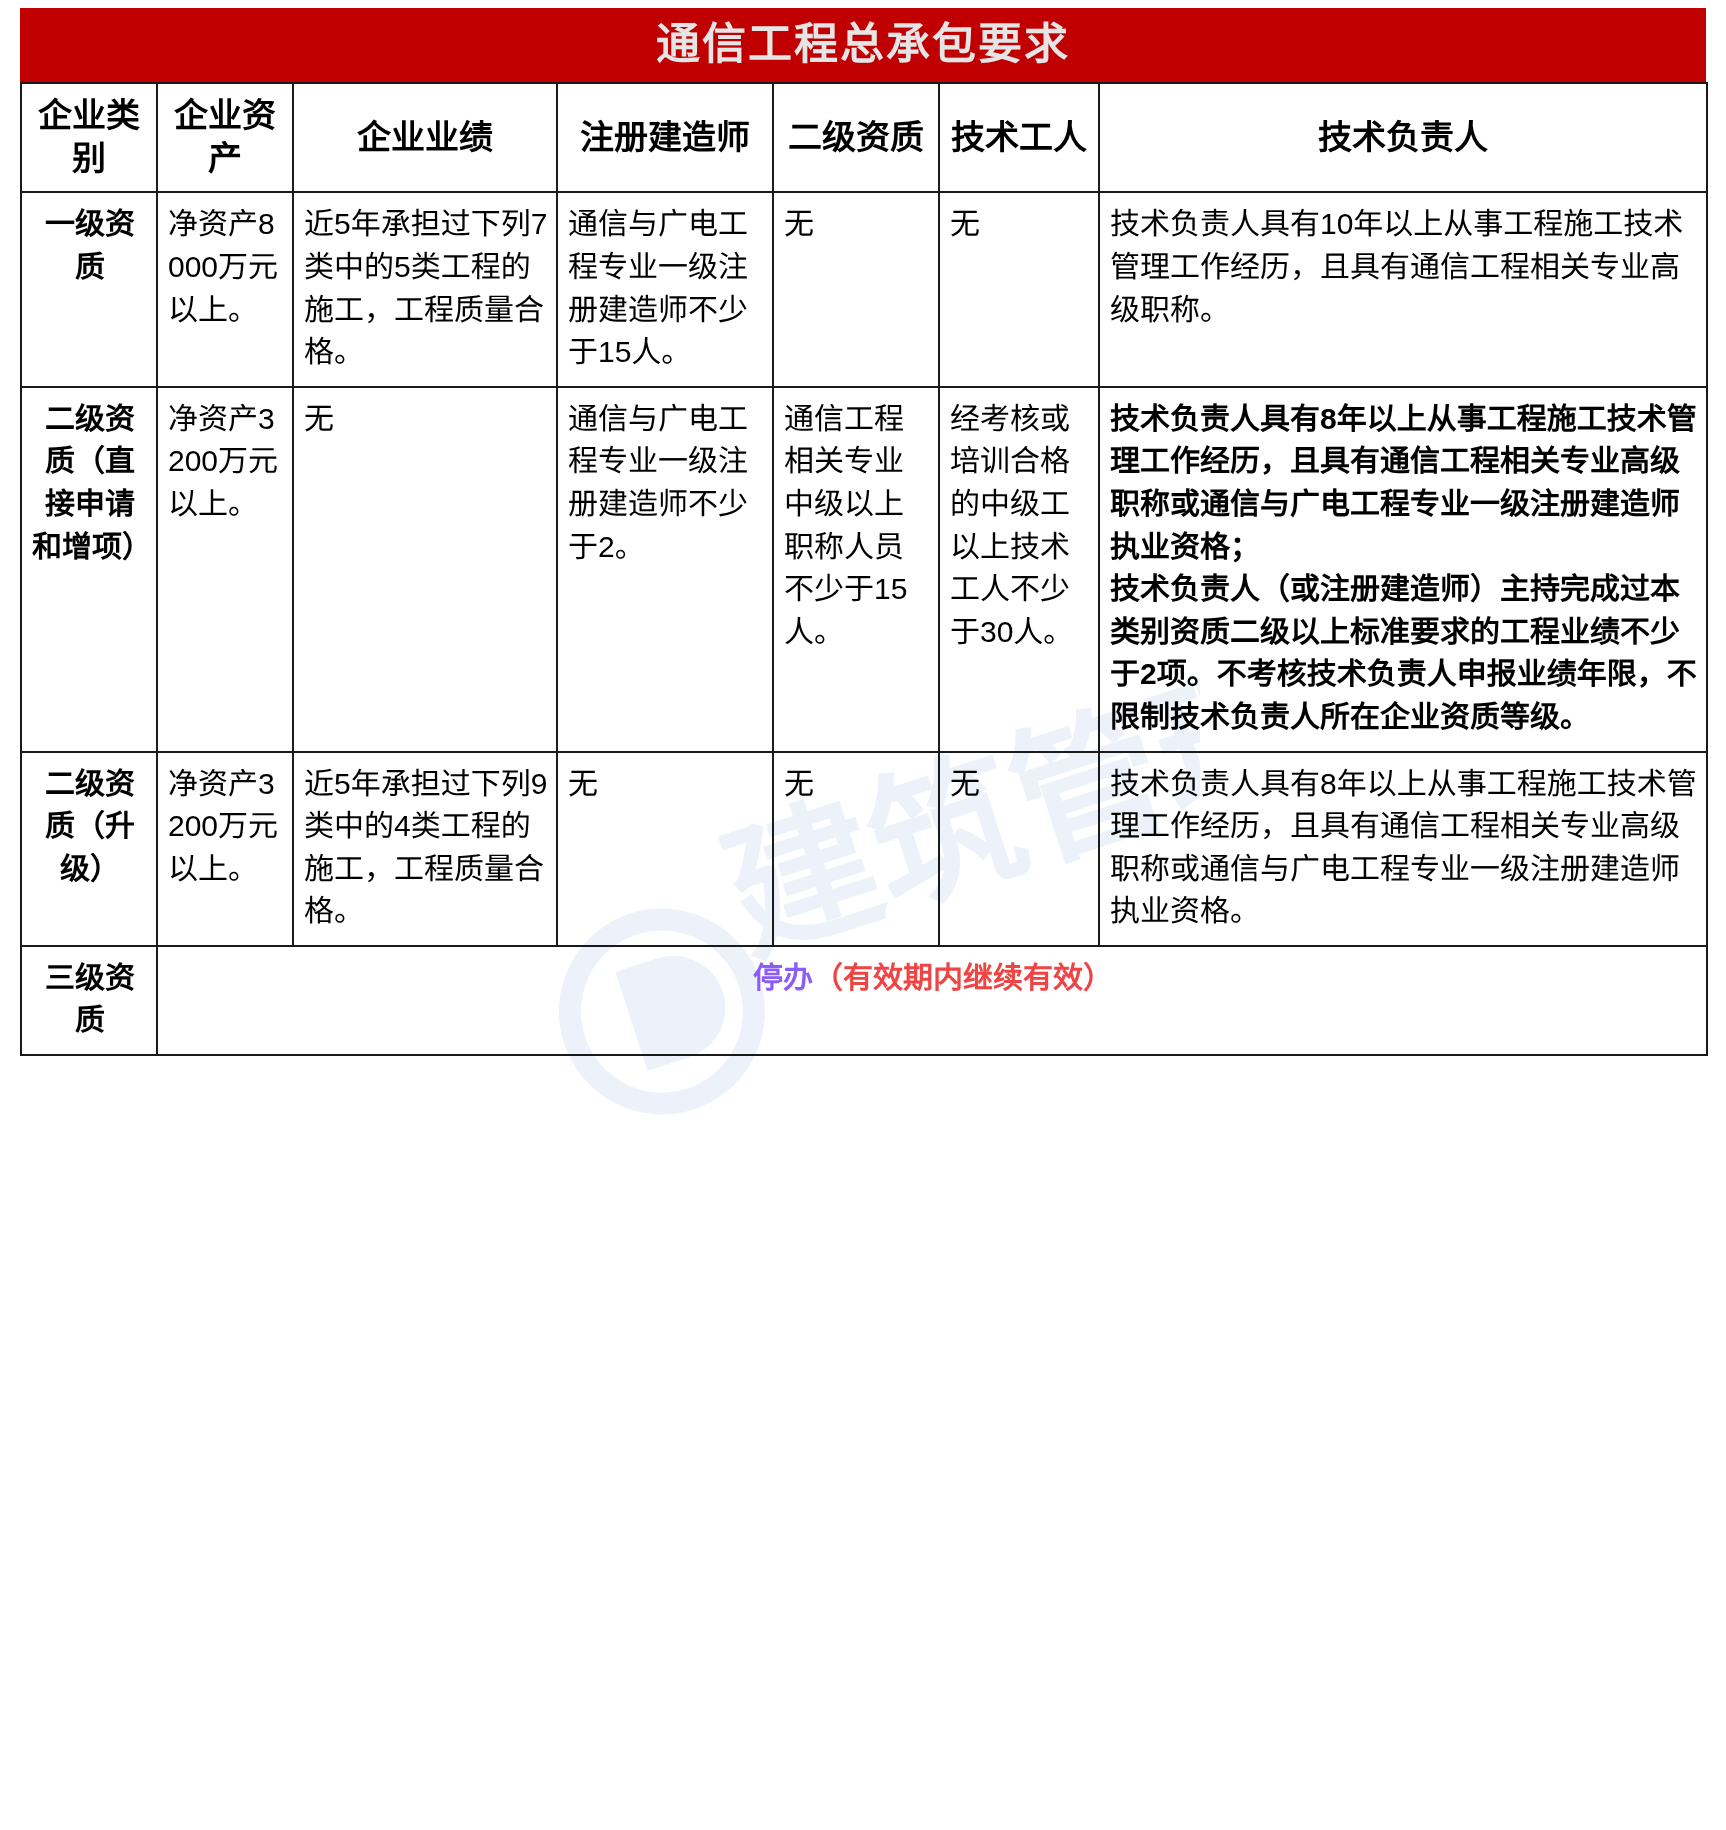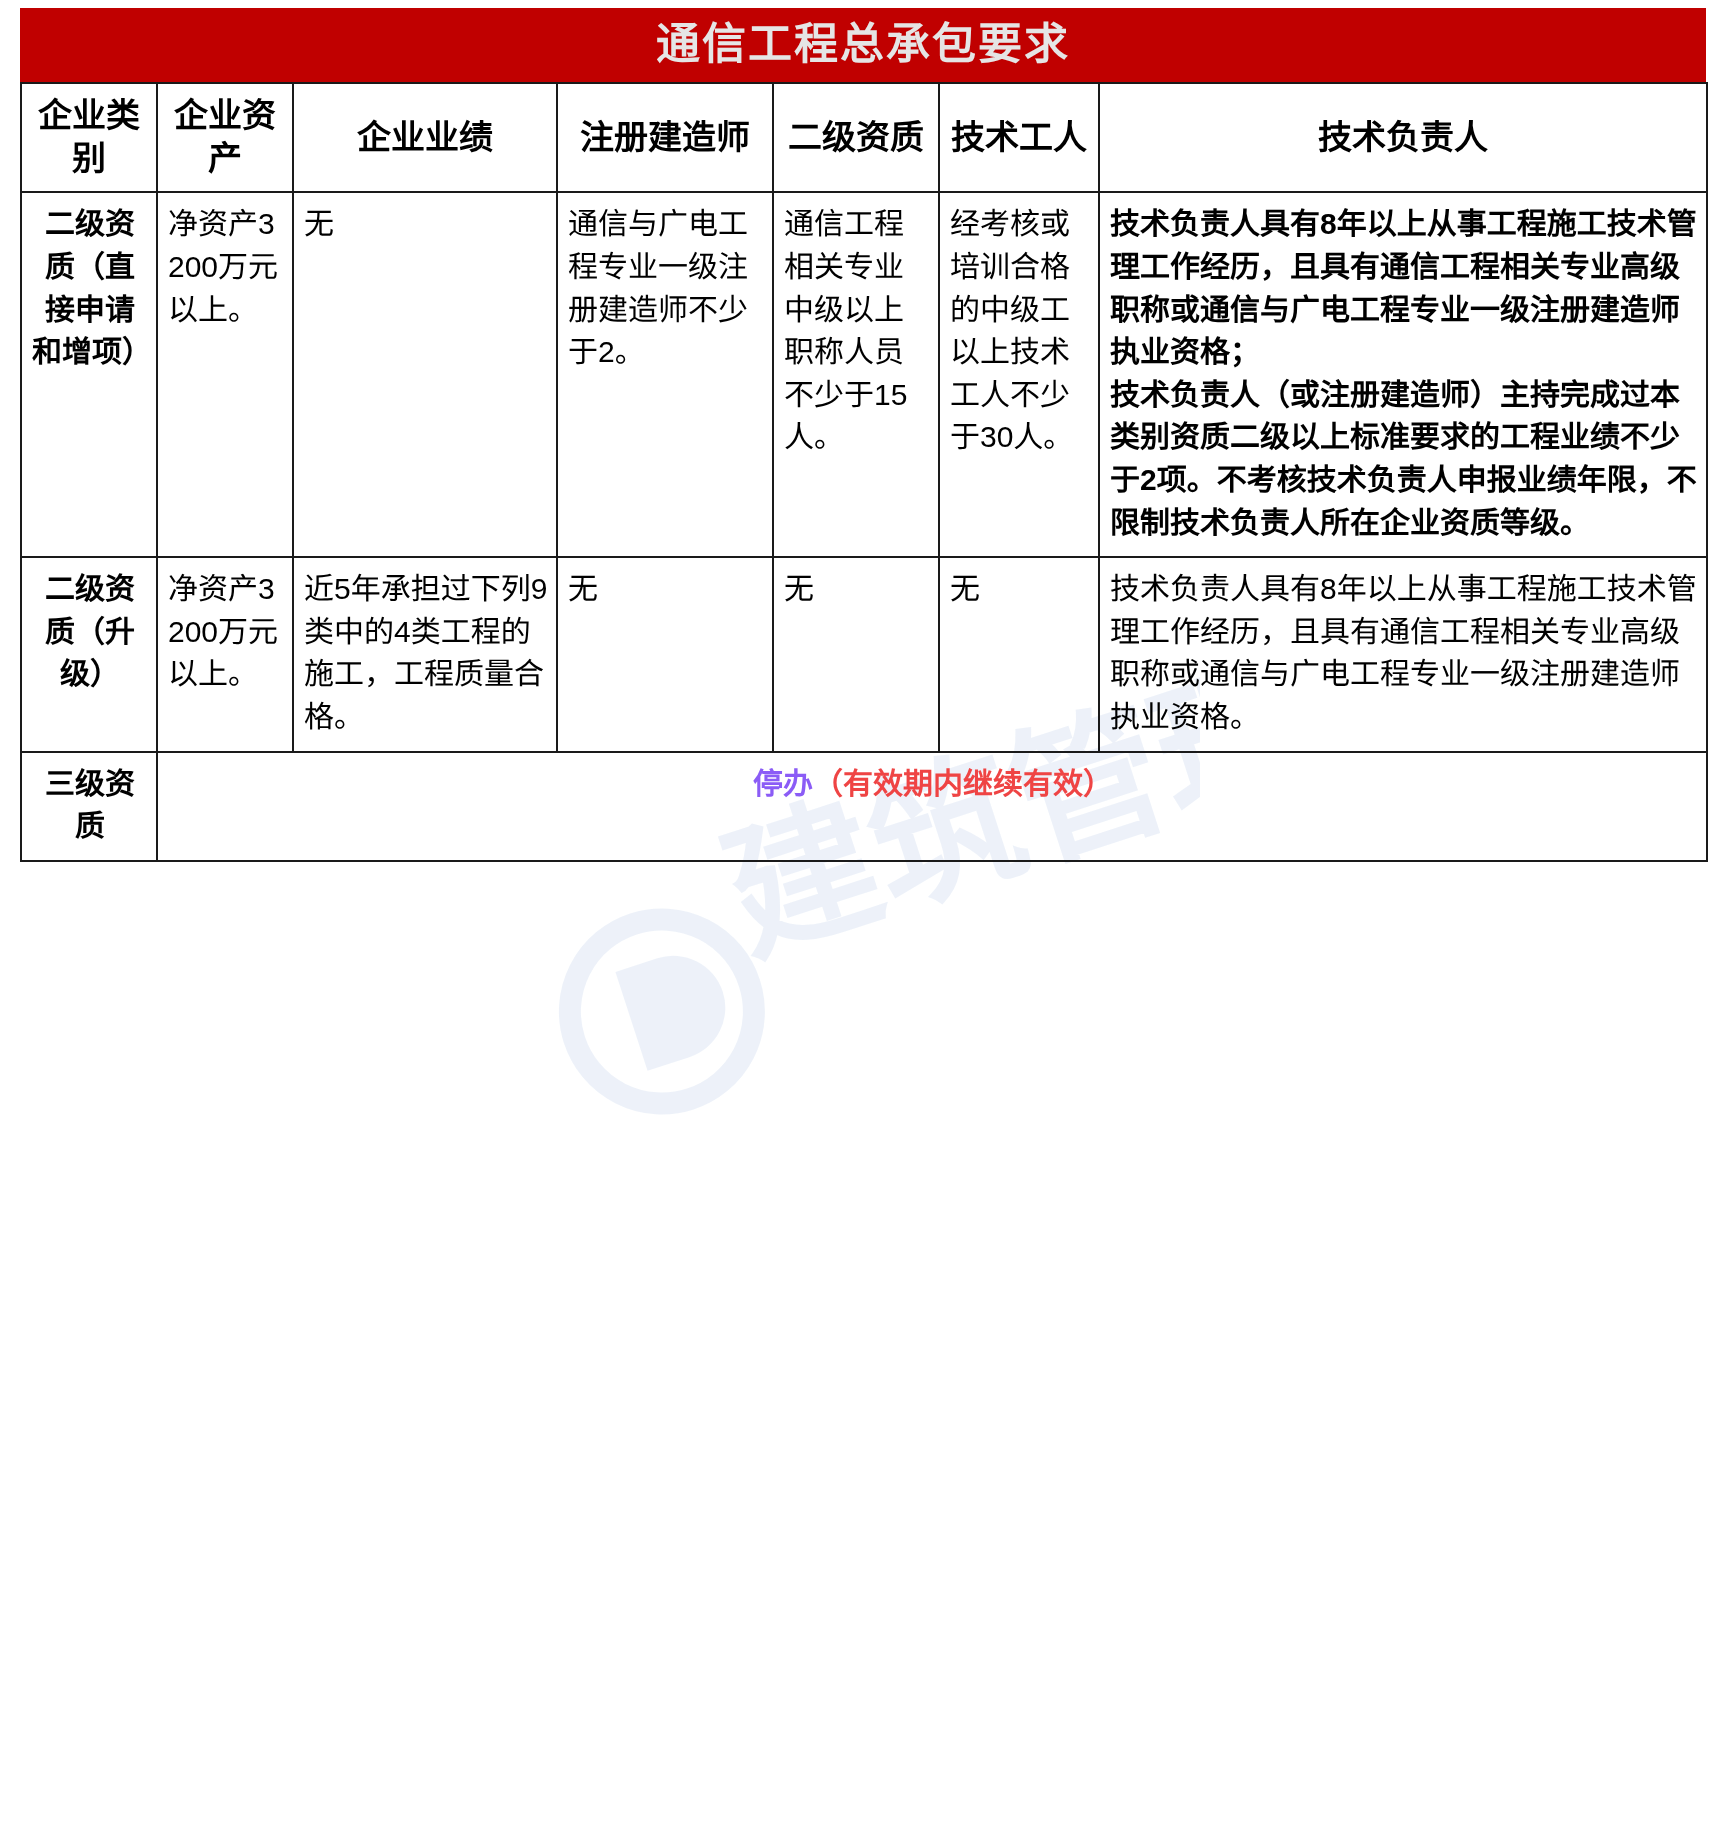--- a/index.html
+++ b/index.html
@@ -144,20 +144,29 @@
         <th>企业资产</th>
         <th>企业业绩</th>
         <th>注册建造师</th>
         <th>二级资质</th>
         <th>技术工人</th>
         <th>技术负责人</th>
       </tr>
     </thead>
     <tbody>
       <tr>
+        <td class="cat">一级资质</td>
+        <td class="body-cell">净资产8000万元以上。</td>
+        <td class="body-cell">近5年承担过下列7类中的5类工程的施工，工程质量合格。</td>
+        <td class="body-cell">通信与广电工程专业一级注册建造师不少于15人。</td>
+        <td class="body-cell mid">无</td>
+        <td class="body-cell mid">无</td>
+        <td class="body-cell mid">技术负责人具有10年以上从事工程施工技术管理工作经历，且具有通信工程相关专业高级职称。</td>
+      </tr>
+      <tr>
         <td class="cat">二级资质（直接申请和增项）</td>
         <td class="body-cell mid">净资产3200万元以上。</td>
         <td class="body-cell mid">无</td>
         <td class="body-cell mid">通信与广电工程专业一级注册建造师不少于2。</td>
         <td class="body-cell mid">通信工程相关专业中级以上职称人员不少于15人。</td>
         <td class="body-cell mid">经考核或培训合格的中级工以上技术工人不少于30人。</td>
         <td class="body-cell mid" style="white-space: pre-line; font-weight: bold;">技术负责人具有8年以上从事工程施工技术管理工作经历，且具有通信工程相关专业高级职称或通信与广电工程专业一级注册建造师执业资格；
 技术负责人（或注册建造师）主持完成过本类别资质二级以上标准要求的工程业绩不少于2项。不考核技术负责人申报业绩年限，不限制技术负责人所在企业资质等级。</td>
       </tr>
       <tr>

